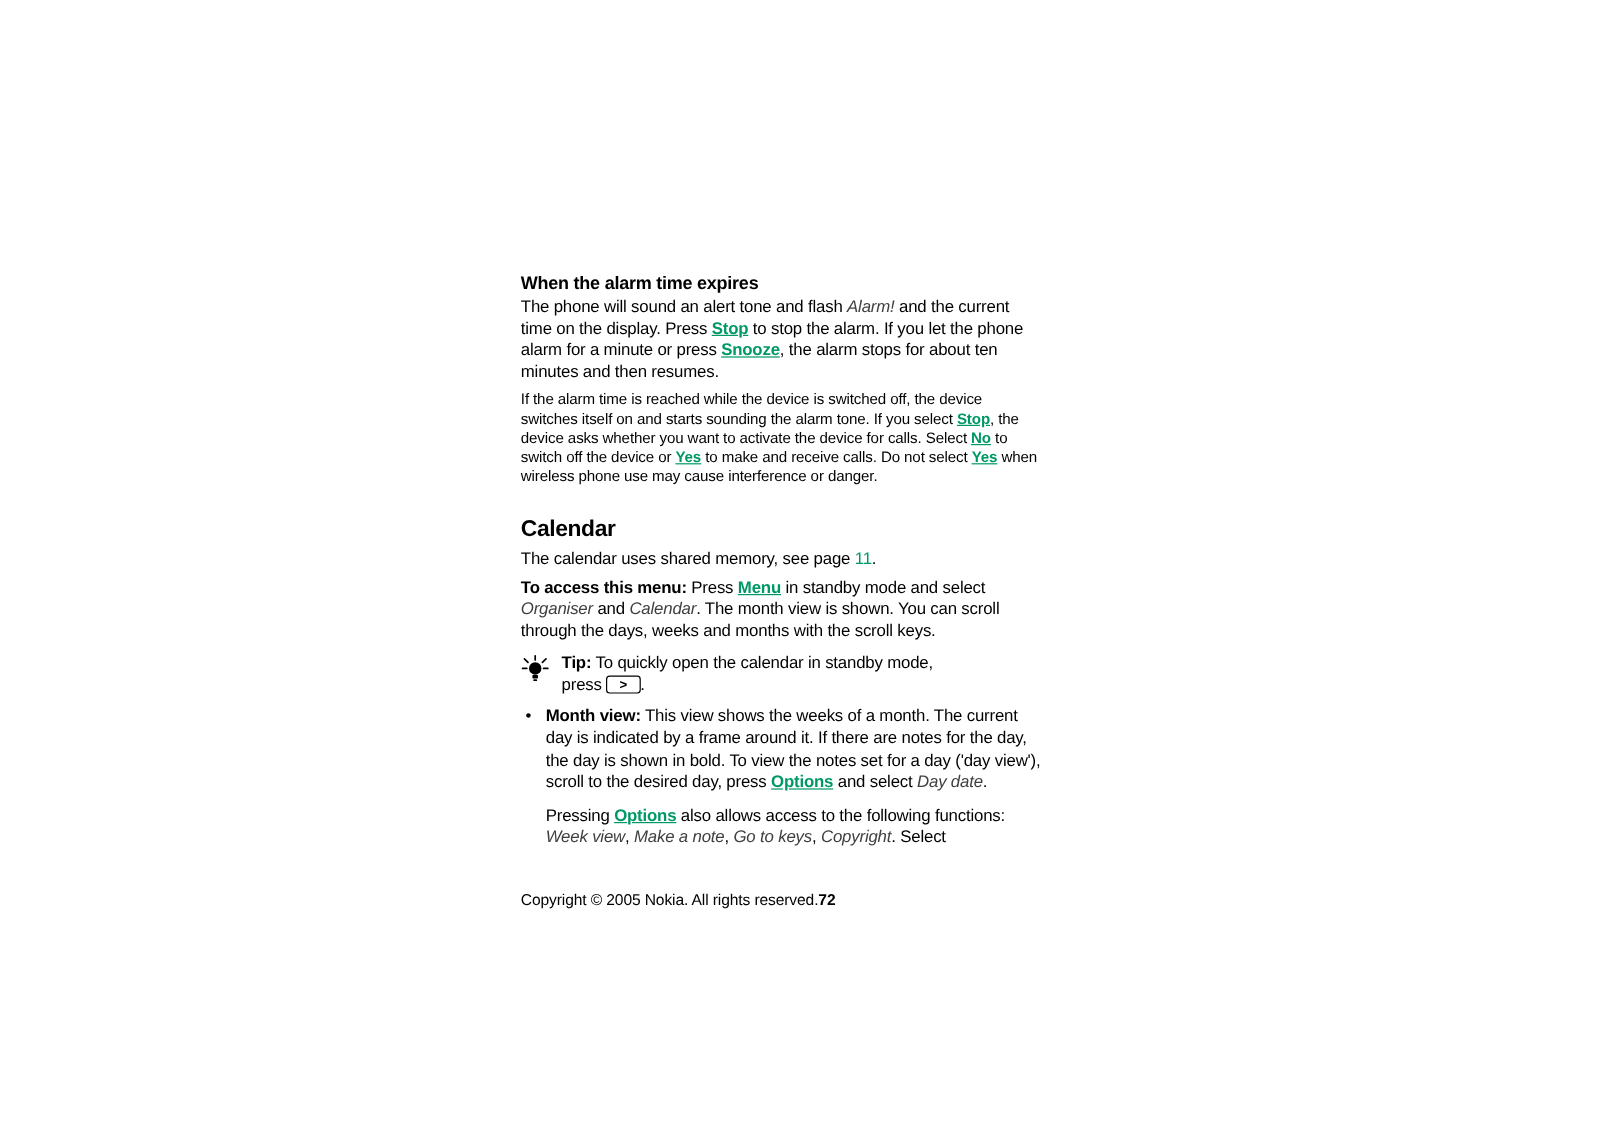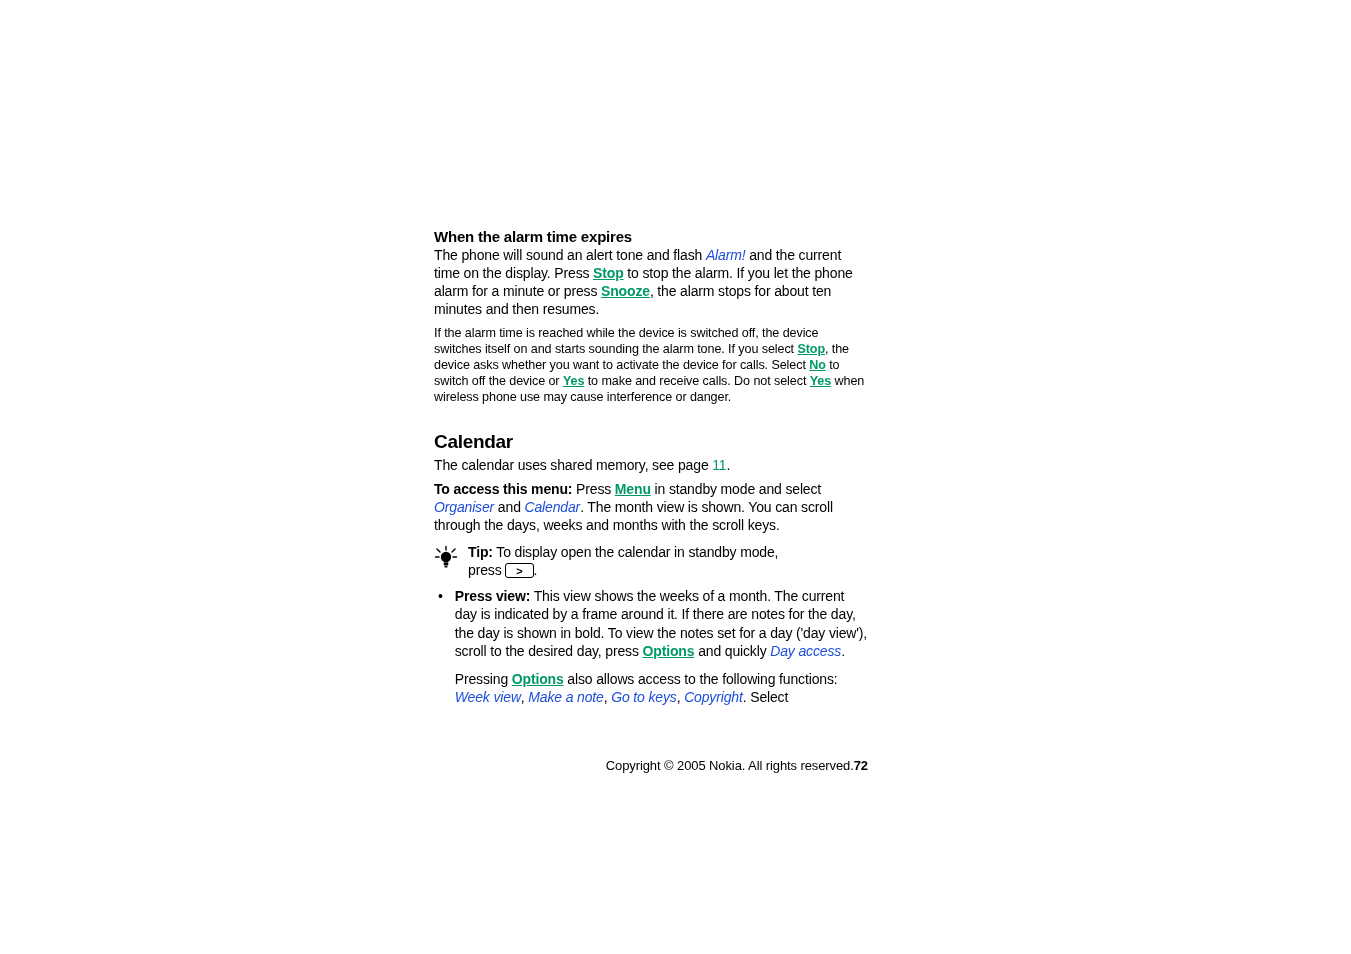--- a/index.html
+++ b/index.html
@@ -16,21 +16,21 @@
     width: 1265px;
     height: 954px;
   }
   .content {
     position: absolute;
     left: 434px;
     top: 228px;
     width: 434px;
   }
   .green { color: #009966; font-weight: bold; text-decoration: underline; }
-  .green-italic { color: #1d4ed8; font-style: italic; margin-top: 20px; }
+  .green-italic { color: #404040; font-style: italic; margin-top: 20px; }
   .h4 {
     font-weight: bold;
     font-size: 15px;
     margin: 0 0 2px 0;
     letter-spacing: -0.2px;
   }
   .h2 {
     font-weight: bold;
     font-size: 19px;
     margin-top: 26px;
@@ -91,24 +91,24 @@
   }
   .bullet-text {
     flex: 1 1 auto;
   }
   .sub-para {
     margin-top: 10px;
   }
   .footer {
     position: absolute;
     left: 434px;
-    top: 758px;
+    top: 742px;
     width: 434px;
     display: flex;
-    justify-content: flex-end;
+    justify-content: flex-start;
     font-size: 13px;
     letter-spacing: -0.1px;
   }
   .footer .pagenum { font-weight: bold; }
 </style>
 </head>
 <body>
 
 <div class="page">
   <div class="content">
@@ -142,31 +142,31 @@
             <line x1="21" y1="4" x2="18" y2="7"></line>
             <line x1="1.5" y1="12" x2="5" y2="12"></line>
             <line x1="22.5" y1="12" x2="19" y2="12"></line>
           </g>
           <circle cx="12" cy="12" r="5.2" fill="#000"></circle>
           <rect x="9.7" y="17.2" width="4.6" height="3.3" rx="1" fill="#000"></rect>
           <rect x="10.4" y="21" width="3.2" height="1.5" rx="0.7" fill="#000"></rect>
         </svg>
       </span>
       <div class="tip-text">
-        <b>Tip:</b><span> To display open the calendar in standby mode,</span><br>
+        <b>Tip:</b><span> To quickly open the calendar in standby mode,</span><br>
         <span>press </span><span class="key-rect"><b>&gt;</b></span><span>.</span>
       </div>
     </div>
 
 
     <div class="bullet-block">
       <div class="bullet-marker">•</div>
       <div class="bullet-text">
         <div>
-          <b>Press view:</b><span> This view shows the weeks of a month. The current day is indicated by a frame around it. If there are notes for the day, the day is shown in bold. To view the notes set for a day ('day view'), scroll to the desired day, press </span><span class="green">Options</span><span> and quickly </span><span class="green-italic">Day access</span><span>.</span>
+          <b>Month view:</b><span> This view shows the weeks of a month. The current day is indicated by a frame around it. If there are notes for the day, the day is shown in bold. To view the notes set for a day ('day view'), scroll to the desired day, press </span><span class="green">Options</span><span> and select </span><span class="green-italic">Day date</span><span>.</span>
         </div>
         <div class="sub-para">
           <span>Pressing </span><span class="green">Options</span><span> also allows access to the following functions: </span><span class="green-italic">Week view</span><span>, </span><span class="green-italic">Make a note</span><span>, </span><span class="green-italic">Go to keys</span><span>, </span><span class="green-italic">Copyright</span><span>. Select</span>
         </div>
       </div>
     </div>
 
   </div>
 
   <div class="footer">

